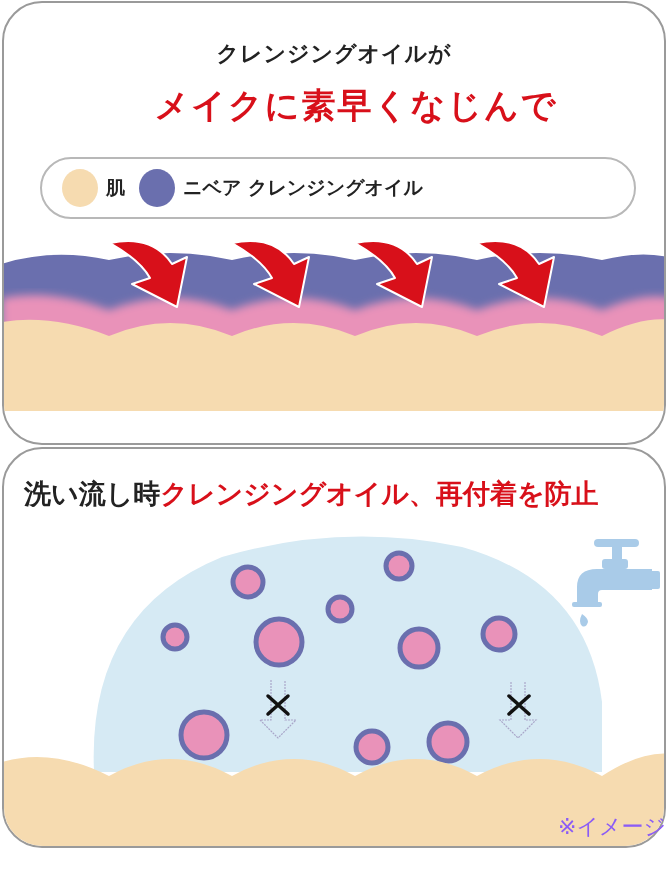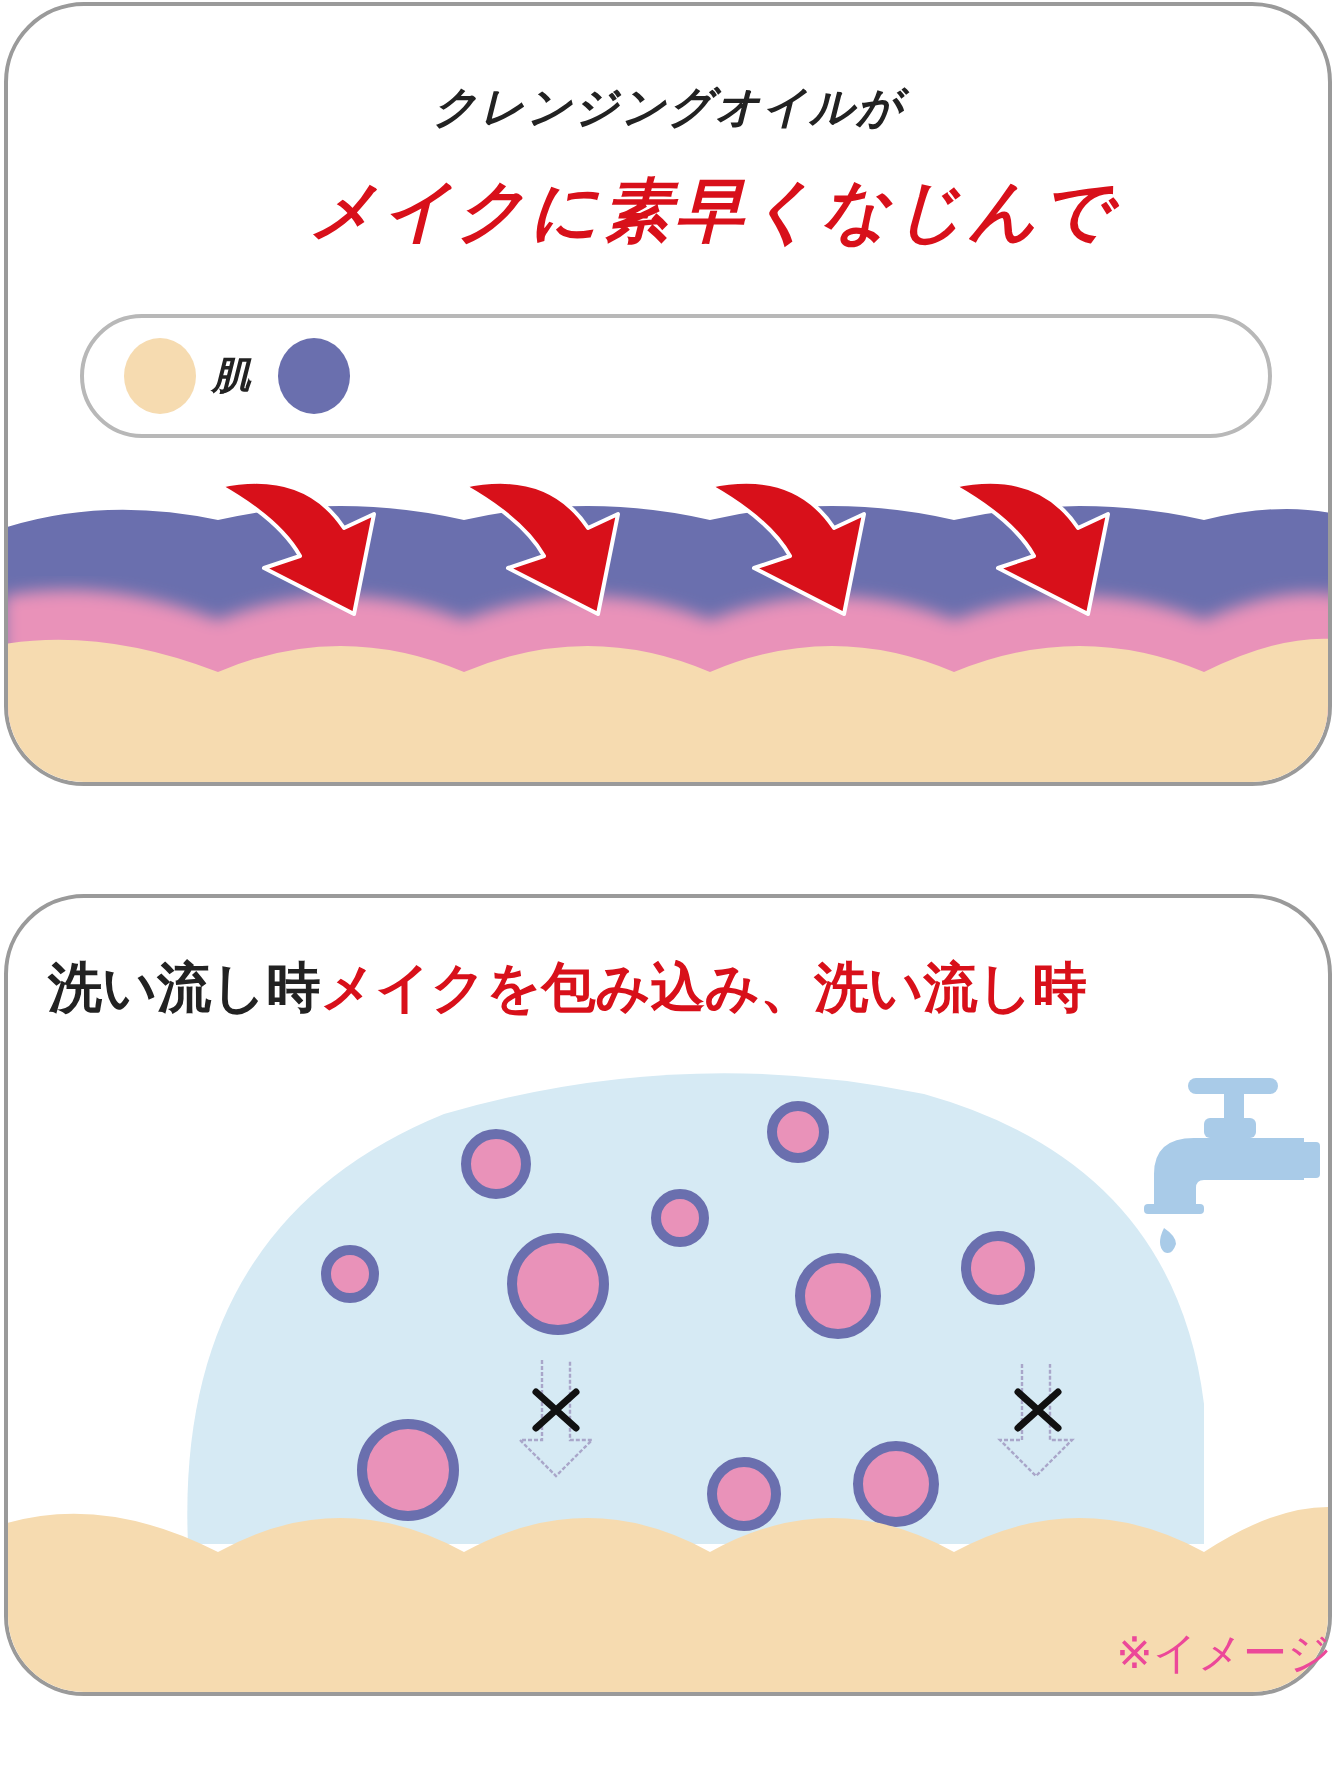--- a/index.html
+++ b/index.html
@@ -1,31 +1,31 @@
 <!DOCTYPE html>
 <html><head>
 <meta charset="utf-8">
 <style>
   html,body{margin:0;padding:0;background:#fff;}
   body{width:670px;height:890px;position:relative;overflow:hidden;font-family:"DejaVu Sans",sans-serif;}
   .panel{position:absolute;left:2px;width:664px;border:2px solid #9a9a9a;border-radius:40px;background:#fff;overflow:hidden;box-sizing:border-box;}
-  #panel1{top:1px;height:392px;font-style:italic;}
+  #panel1{top:1px;height:444px;}
   #panel2{top:447px;height:401px;}
   .title{position:absolute;left:0;right:0;text-align:center;font-weight:bold;white-space:nowrap;}
   .t1{top:36px;font-size:22px;color:#222;letter-spacing:1px;}
   .t2{top:80px;font-size:34px;color:#d8101a;letter-spacing:2px;margin-left:44px;}
   .legend{position:absolute;left:36px;top:154px;width:596px;height:62px;border:2px solid #b8b8b8;border-radius:31px;box-sizing:border-box;display:flex;align-items:center;padding-left:20px;}
   .lg-item{display:flex;align-items:center;margin-right:14px;}
   .dot{width:36px;height:38px;border-radius:50%;display:inline-block;margin-right:8px;}
   .lg-label{font-size:19px;font-weight:bold;color:#222;}
   .svgfill{position:absolute;left:0;top:0;}
   .t3{position:absolute;left:24px;top:476px;font-size:27px;font-weight:bold;white-space:nowrap;}
   .t3 .blk{color:#222;margin-top:36px;}
   .t3 .red{color:#d8101a;}
-  .note{position:absolute;right:4px;top:812px;font-size:22px;color:#ec4899;}
+  .note{position:absolute;right:4px;top:812px;font-size:22px;color:#8b5cf6;}
 </style>
 </head>
 <body>
 
 <div id="panel1" class="panel">
   <svg class="svgfill" width="664" height="408" viewBox="2 1 664 408">
     <defs>
       <filter id="blur1">
           <feGaussianBlur stdDeviation="4"></feGaussianBlur>
         </filter>
@@ -46,20 +46,21 @@
   </svg>
   <div class="title t1">クレンジングオイルが</div>
   <div class="title t2">メイクに素早くなじんで</div>
   <div class="legend">
     <div class="lg-item">
       <span class="dot" style="background:#f6dbb0"></span>
       <span class="lg-label">肌</span>
     </div>
     <div class="lg-item">
       <span class="dot" style="background:#6a6fae"></span>
+      <span class="lg-label">ニベア クレンジングオイル</span>
     </div>
   </div>
 </div>
 
 <div id="panel2" class="panel">
   <svg class="svgfill" width="664" height="401" viewBox="2 447 664 401">
 
     <path d="M92,770 Q85,610 220,555 Q340,520 460,545 Q585,580 600,700 L600,770 Z" fill="#d6eaf4"></path>
 
     <g fill="#e992b9" stroke="#6a6fae" stroke-width="5">
@@ -92,16 +93,16 @@
       <rect x="648" y="569" width="10" height="18" rx="2"></rect>
       <rect x="570" y="600" width="30" height="5" rx="2"></rect>
       <path d="M580,612 Q576,620 580,624 Q584,626 586,620 Q586,616 580,612 Z"></path>
     </g>
 
     <path d="M0,760 Q50,745 107,774 Q168,740 230,774 Q292,740 353,774 Q414,740 475,774 Q538,740 600,774 Q640,748 670,752 L670,850 L0,850 Z" fill="#f6dbb0"></path>
   </svg>
 </div>
 
 <div class="t3">
-  <span class="blk">洗い流し時</span><span class="red">メイクを包み込み、洗い流し時</span>
+  <span class="blk">洗い流し時</span><span class="red">クレンジングオイル、再付着を防止</span>
 </div>
 
 <div class="note">※イメージ</div>
 
 </body></html>

